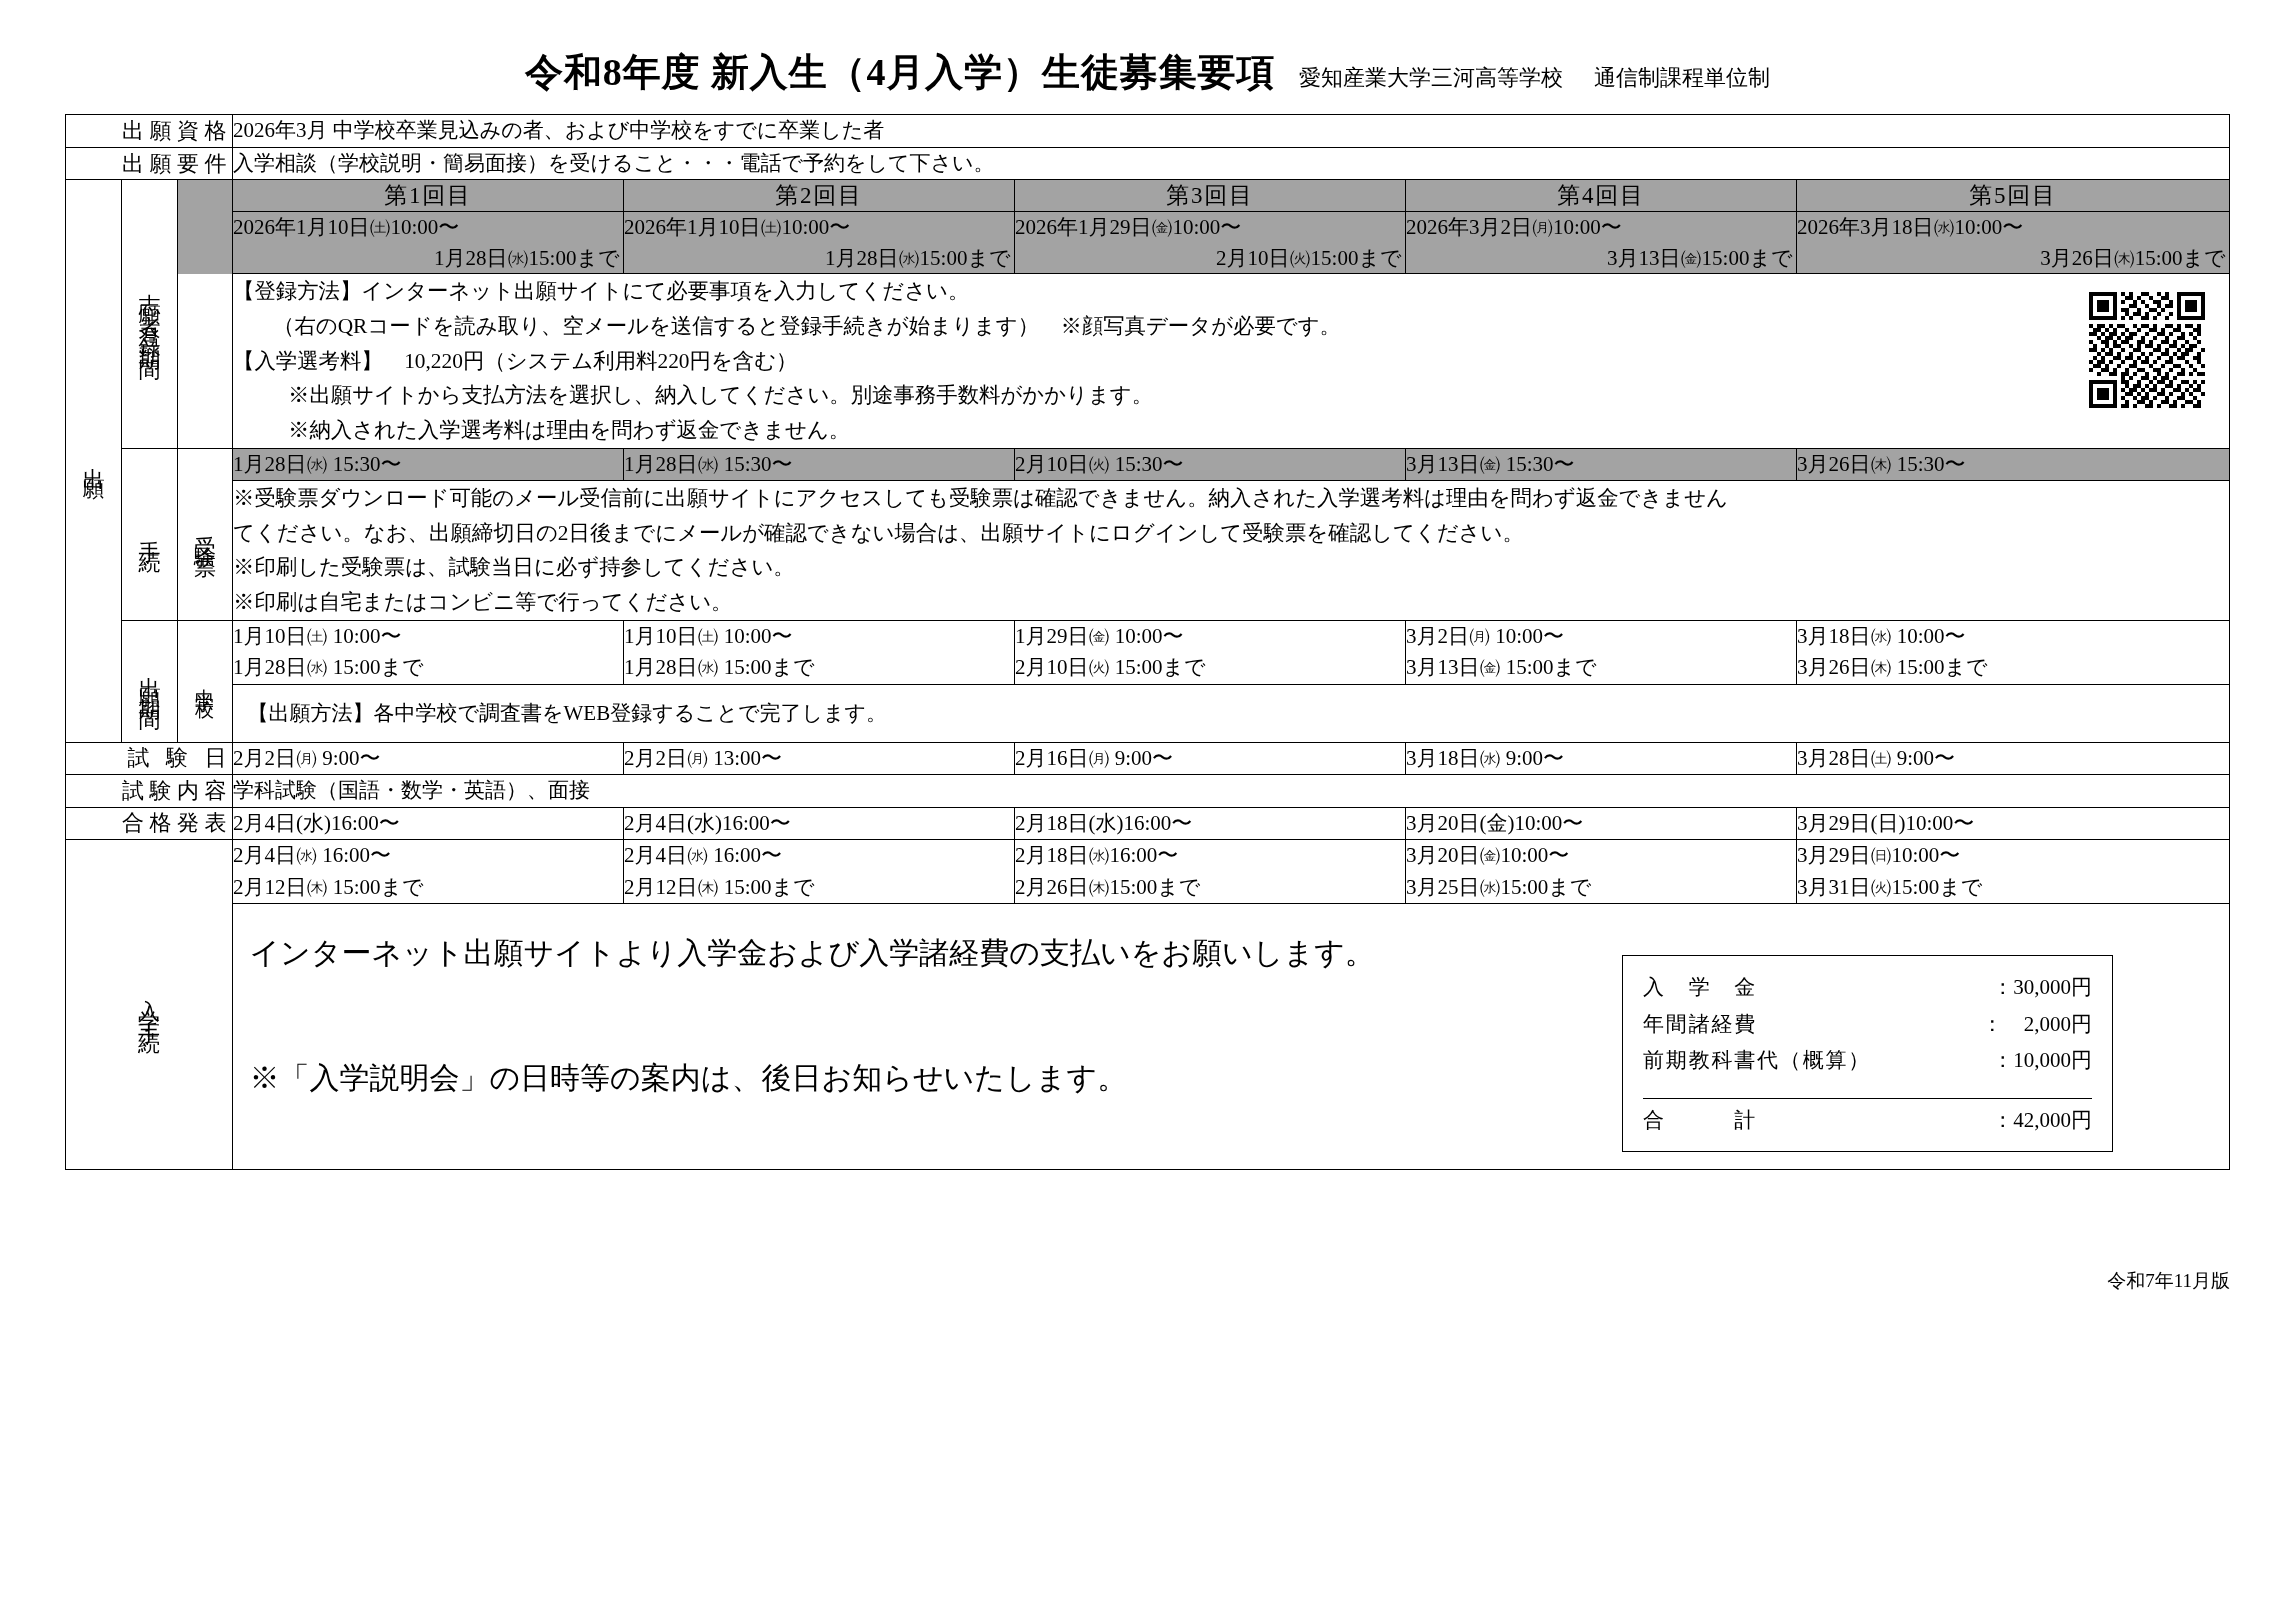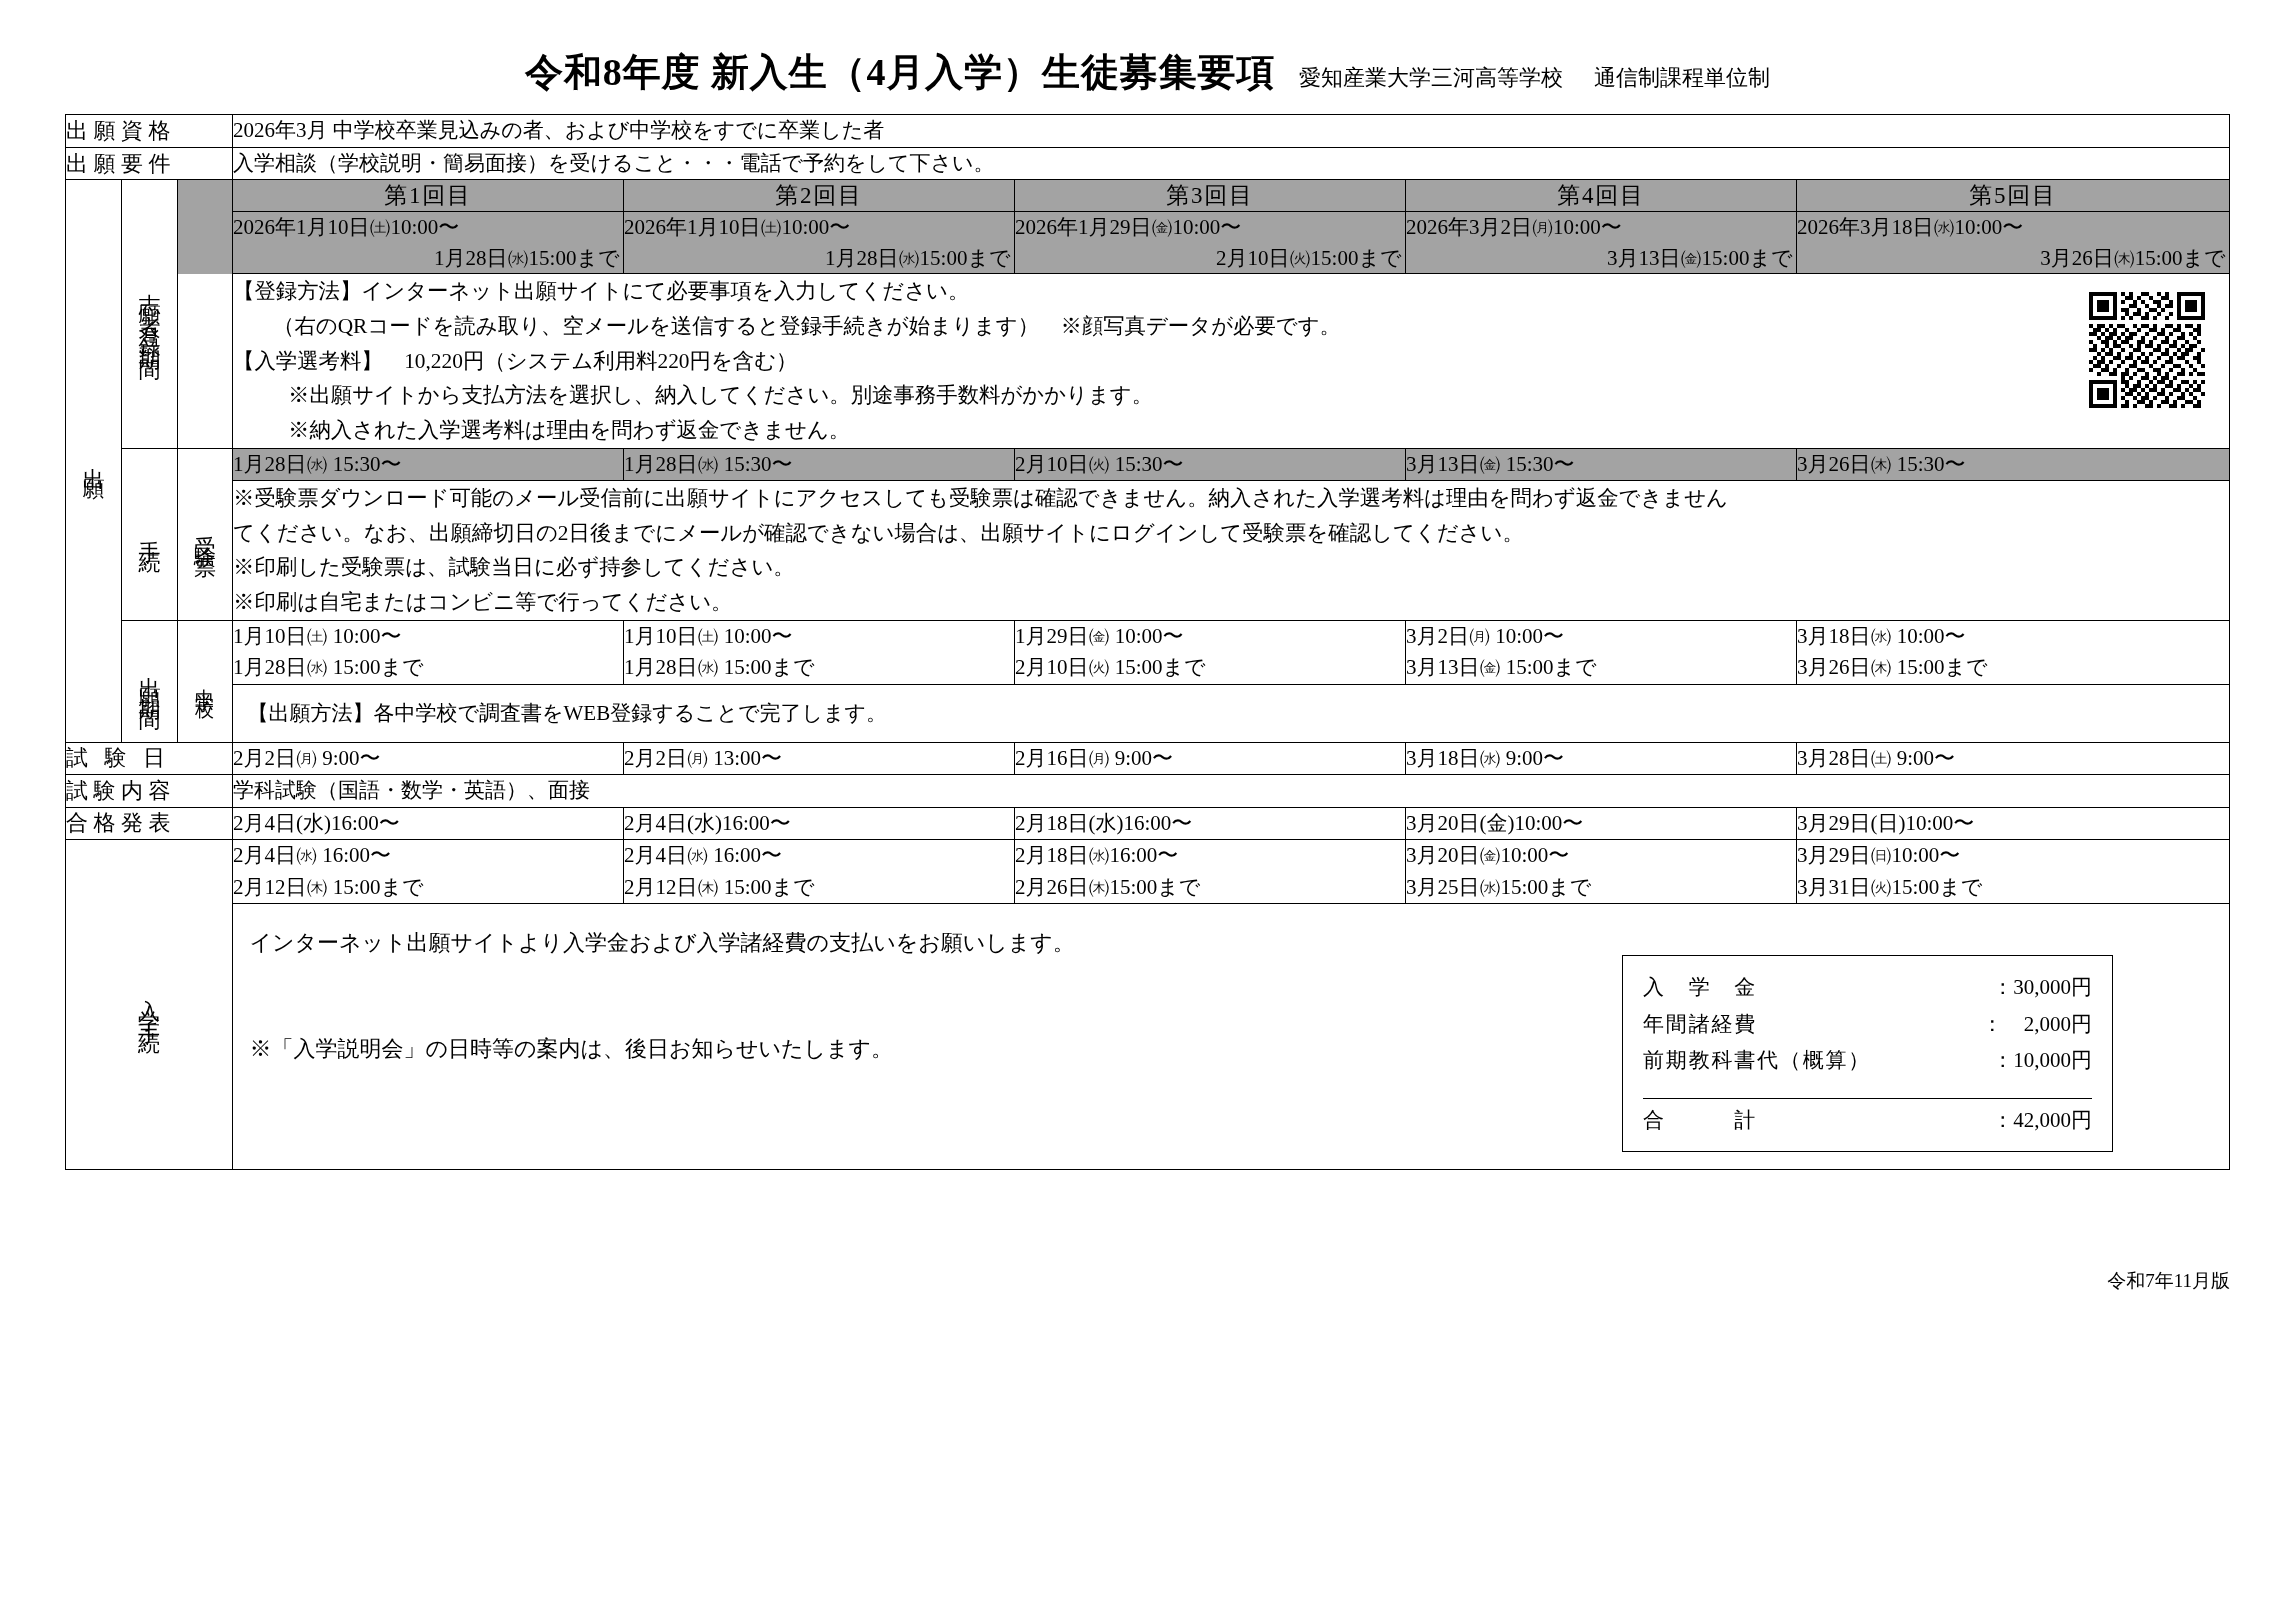--- a/index.html
+++ b/index.html
@@ -62,21 +62,21 @@
     padding: 0;
   }
   .rowlabel {
     width: 56px;
     text-align: center;
     font-size: 22px;
     letter-spacing: 1.8px;
     background: #ffffff;
   }
   .rowlabel-wide {
-    text-align: left;
+    text-align: right;
     font-size: 22px;
     letter-spacing: 5.5px;
     white-space: nowrap;
     margin-top: 36px;
   }
   .vert {
     writing-mode: vertical-rl;
     text-orientation: upright;
     margin: 0 auto;
     letter-spacing: 11px;
@@ -138,21 +138,21 @@
   }
 
   
   .fee-wrap {
     display: flex;
     align-items: flex-start;
   }
   .fee-left {
     flex: 1 1 auto;
     padding: 12.7px 11px 16.4px 16.4px;
-    font-size: 22px;
+    font-size: 30px;
     line-height: 2.4;
   }
   .fee-box {
     flex: 0 0 auto;
     border: 1.8px solid #000;
     width: 491px;
     margin: 51px 116px 16.4px 0;
     padding: 12.7px 20px 12.7px 20px;
     font-size: 21px;
     line-height: 1.75;

